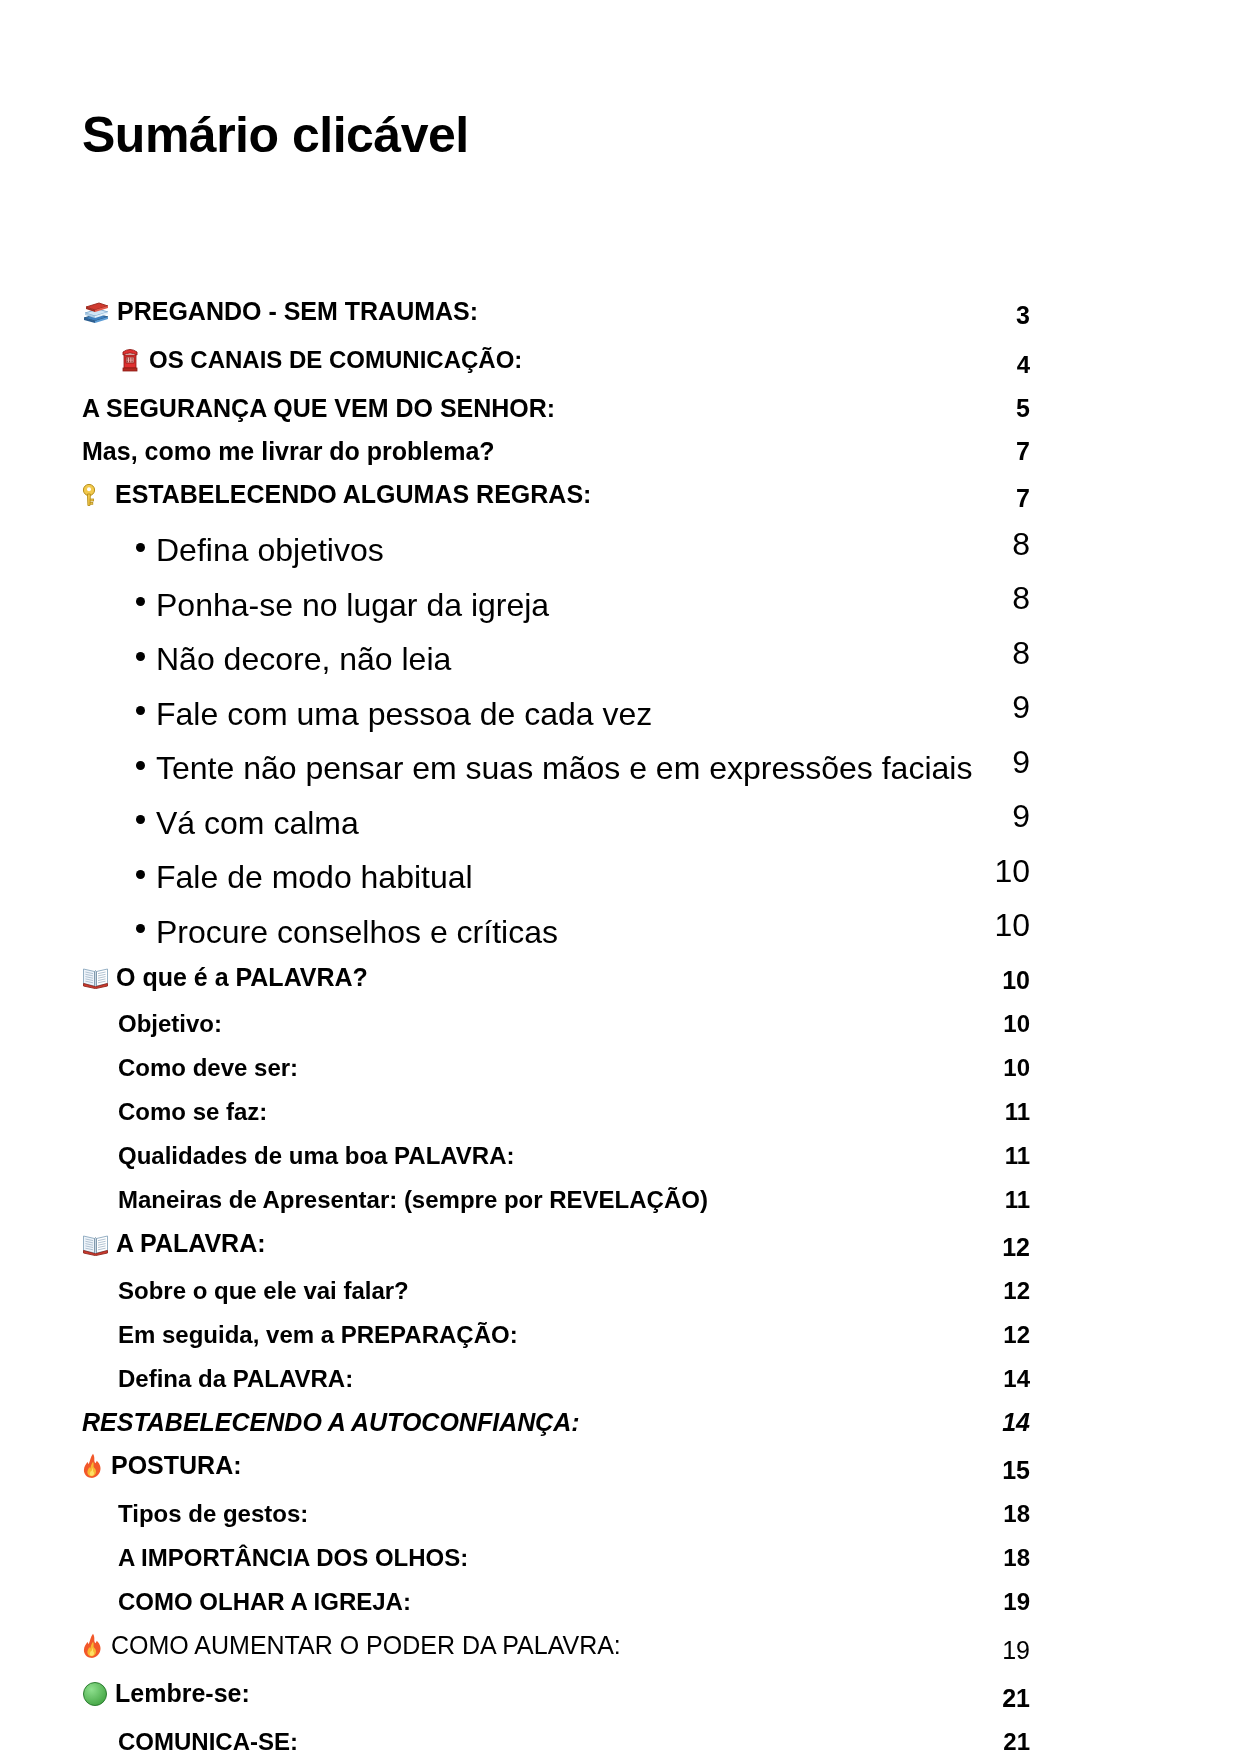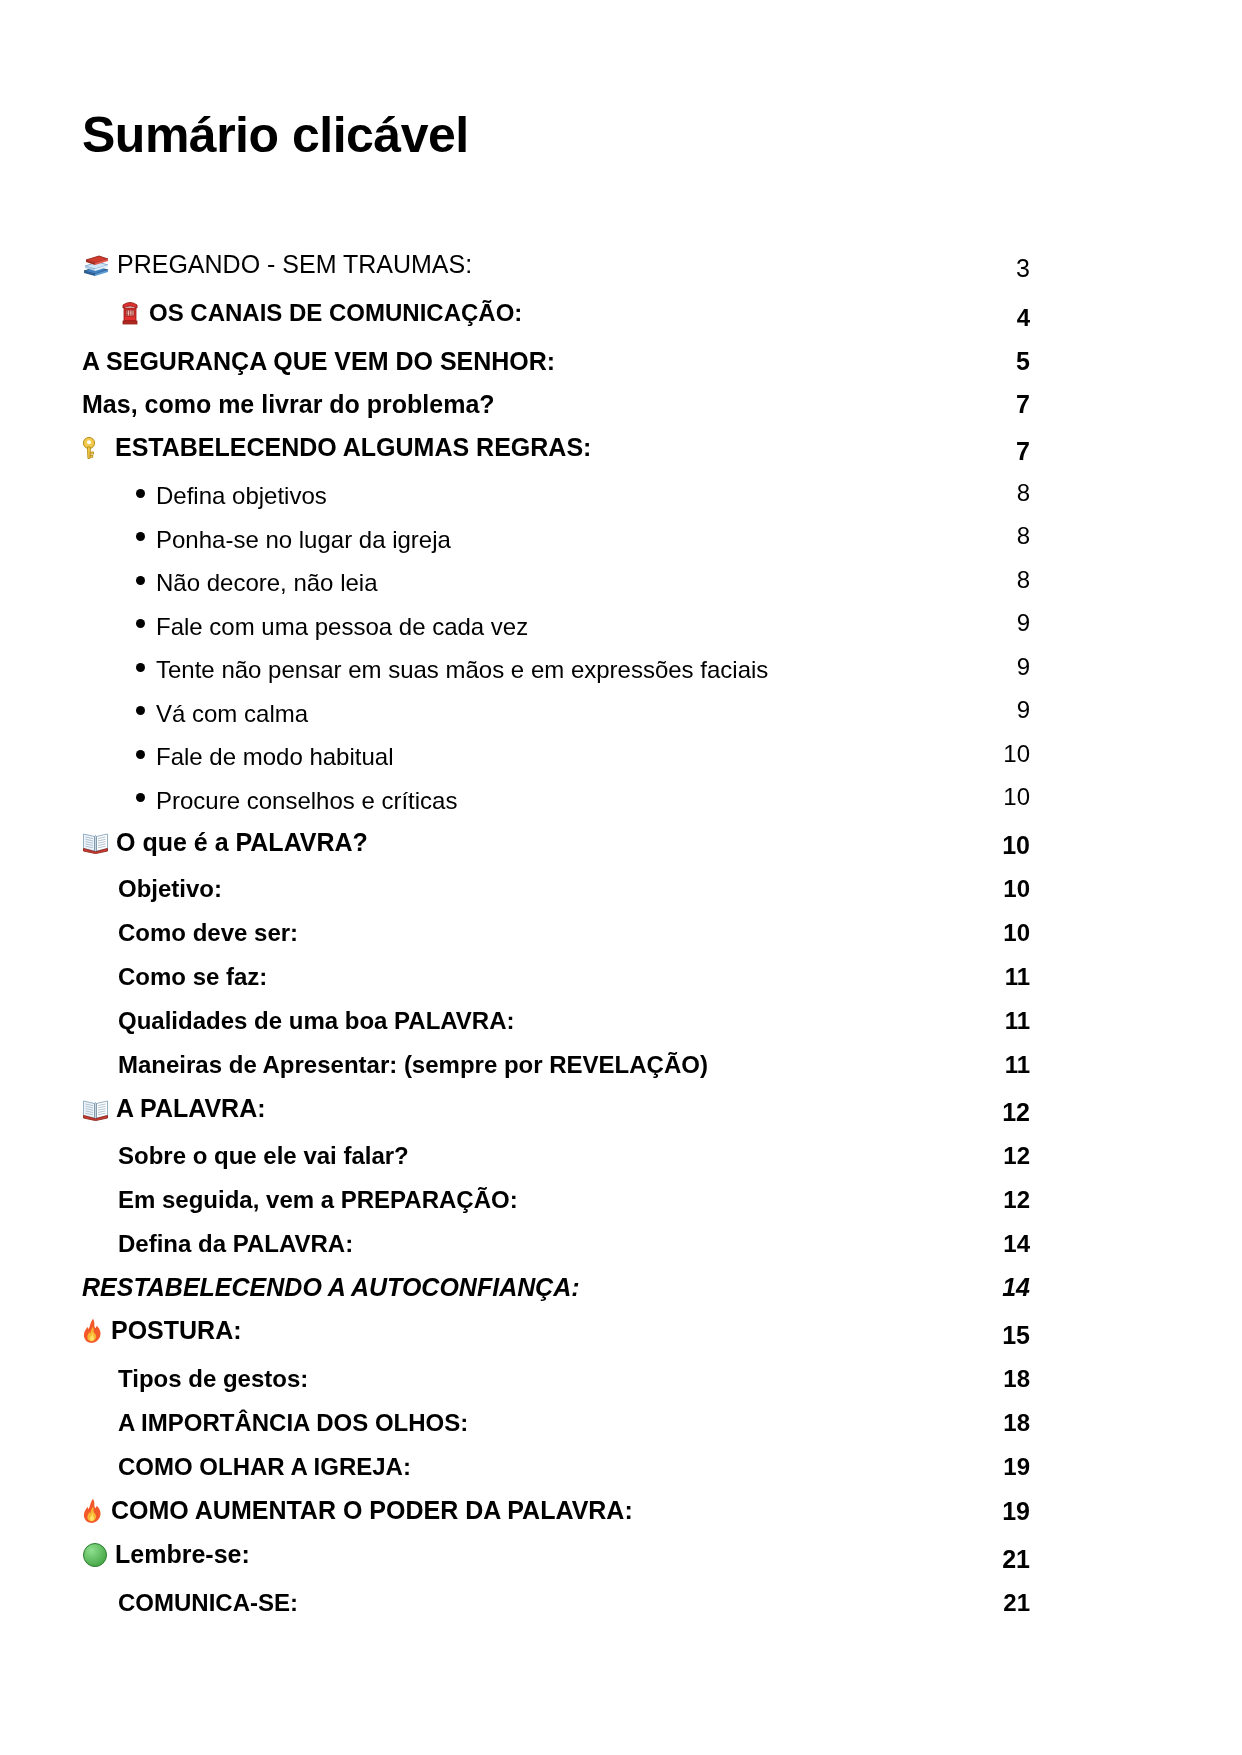--- a/index.html
+++ b/index.html
@@ -74,21 +74,21 @@
     padding-bottom: 9px;
   }
   .lvl-s {               
     font-size: 24px;
     font-weight: bold;
     padding-top: 10px;
     padding-bottom: 10px;
     padding-left: 36px;
   }
   .lvl-b {               
-    font-size: 24px;
+    font-size: 32px;
     font-weight: normal;
     padding-top: 8px;
     padding-bottom: 8px;
     padding-left: 36px;
   }
 
   .bullet-dot {
     display: inline-block;
     width: 9px;
     height: 9px;
@@ -114,21 +114,21 @@
   .lbl-text { display: inline-block; }
 </style>
 </head>
 <body>
 
 <div class="page">
 
   <h1 class="page-title">Sumário clicável</h1>
 
   <div class="toc" id="toc-list">
-      <div class="toc-row lvl-h" style="font-weight: normal;">
+      <div class="toc-row lvl-h" style="font-weight: bold; margin-top: 47px;">
         <span class="label">
           <span class="ico">
             <svg width="28" height="26" viewBox="0 0 28 26">
               <path d="M2 20 L15 16 L26 19 L13 23 Z" fill="#3f7fbf" stroke="#1c4f7c" stroke-width="0.9"></path>
               <path d="M2 20 L2 22 L13 25 L13 23 Z" fill="#2b5e90"></path>
               <path d="M13 23 L26 19 L26 21 L13 25 Z" fill="#5a9bd5"></path>
               <path d="M3 15 L16 11 L26 14 L13 18 Z" fill="#cfe4f5" stroke="#7aa7cc" stroke-width="0.9"></path>
               <path d="M3 15 L3 17 L13 20 L13 18 Z" fill="#b0cde4"></path>
               <path d="M13 18 L26 14 L26 16 L13 20 Z" fill="#e3f0fa"></path>
               <path d="M4 9 L17 5 L26 8 L13 12 Z" fill="#d03a2f" stroke="#962419" stroke-width="0.9"></path>
@@ -400,21 +400,21 @@
         <span class="leader"></span>
         <span class="pageno">18</span>
       </div>
       <div class="toc-row lvl-s">
         <span class="label">
           <span class="lbl-text">COMO OLHAR A IGREJA:</span>
         </span>
         <span class="leader"></span>
         <span class="pageno">19</span>
       </div>
-      <div class="toc-row lvl-h" style="font-weight: bold; align-items: flex-end;">
+      <div class="toc-row lvl-h" style="font-weight: normal;">
         <span class="label">
           <span class="ico">
             <svg width="22" height="26" viewBox="0 0 22 26">
               <path d="M11 0.8 C13.6 5.4 11.2 7.6 13.4 10.2 C14.4 8.9 14.8 7.8 14.8 7.8 C18.6 11.4 19.6 16 17.4 20 C15.6 23.4 12 25.4 8.6 24.8 C4.6 24.1 1.8 20.9 1.9 16.9 C2 13.6 4 11.4 5.4 9 C6.2 10.2 6.6 11.3 6.6 11.3 C8.2 8 8.4 4 11 0.8 Z" fill="#f2582a"></path>
               <path d="M11 8.8 C12.4 11.6 10.8 13 12.2 14.8 C15 17.4 14.4 21.2 11.6 22.8 C9 24.2 5.8 22.8 5.4 19.8 C5.1 17.4 6.6 15.8 7.4 14 C7.9 14.9 8.2 15.6 8.2 15.6 C9 13.2 9.4 11 11 8.8 Z" fill="#f7b733"></path>
               <path d="M10.8 15 C11.6 16.8 10.6 17.8 11.4 18.8 C12.6 20.2 12 22 10.6 22.6 C9.2 23.2 7.8 22.3 7.8 20.9 C7.8 19.6 8.8 18.6 9.3 17.6 C9.6 18.1 9.7 18.5 9.7 18.5 C10.1 17.2 10 16.2 10.8 15 Z" fill="#ffe066"></path>
             </svg>
           </span>
           <span class="lbl-text">COMO AUMENTAR O PODER DA PALAVRA:</span>
         </span>

